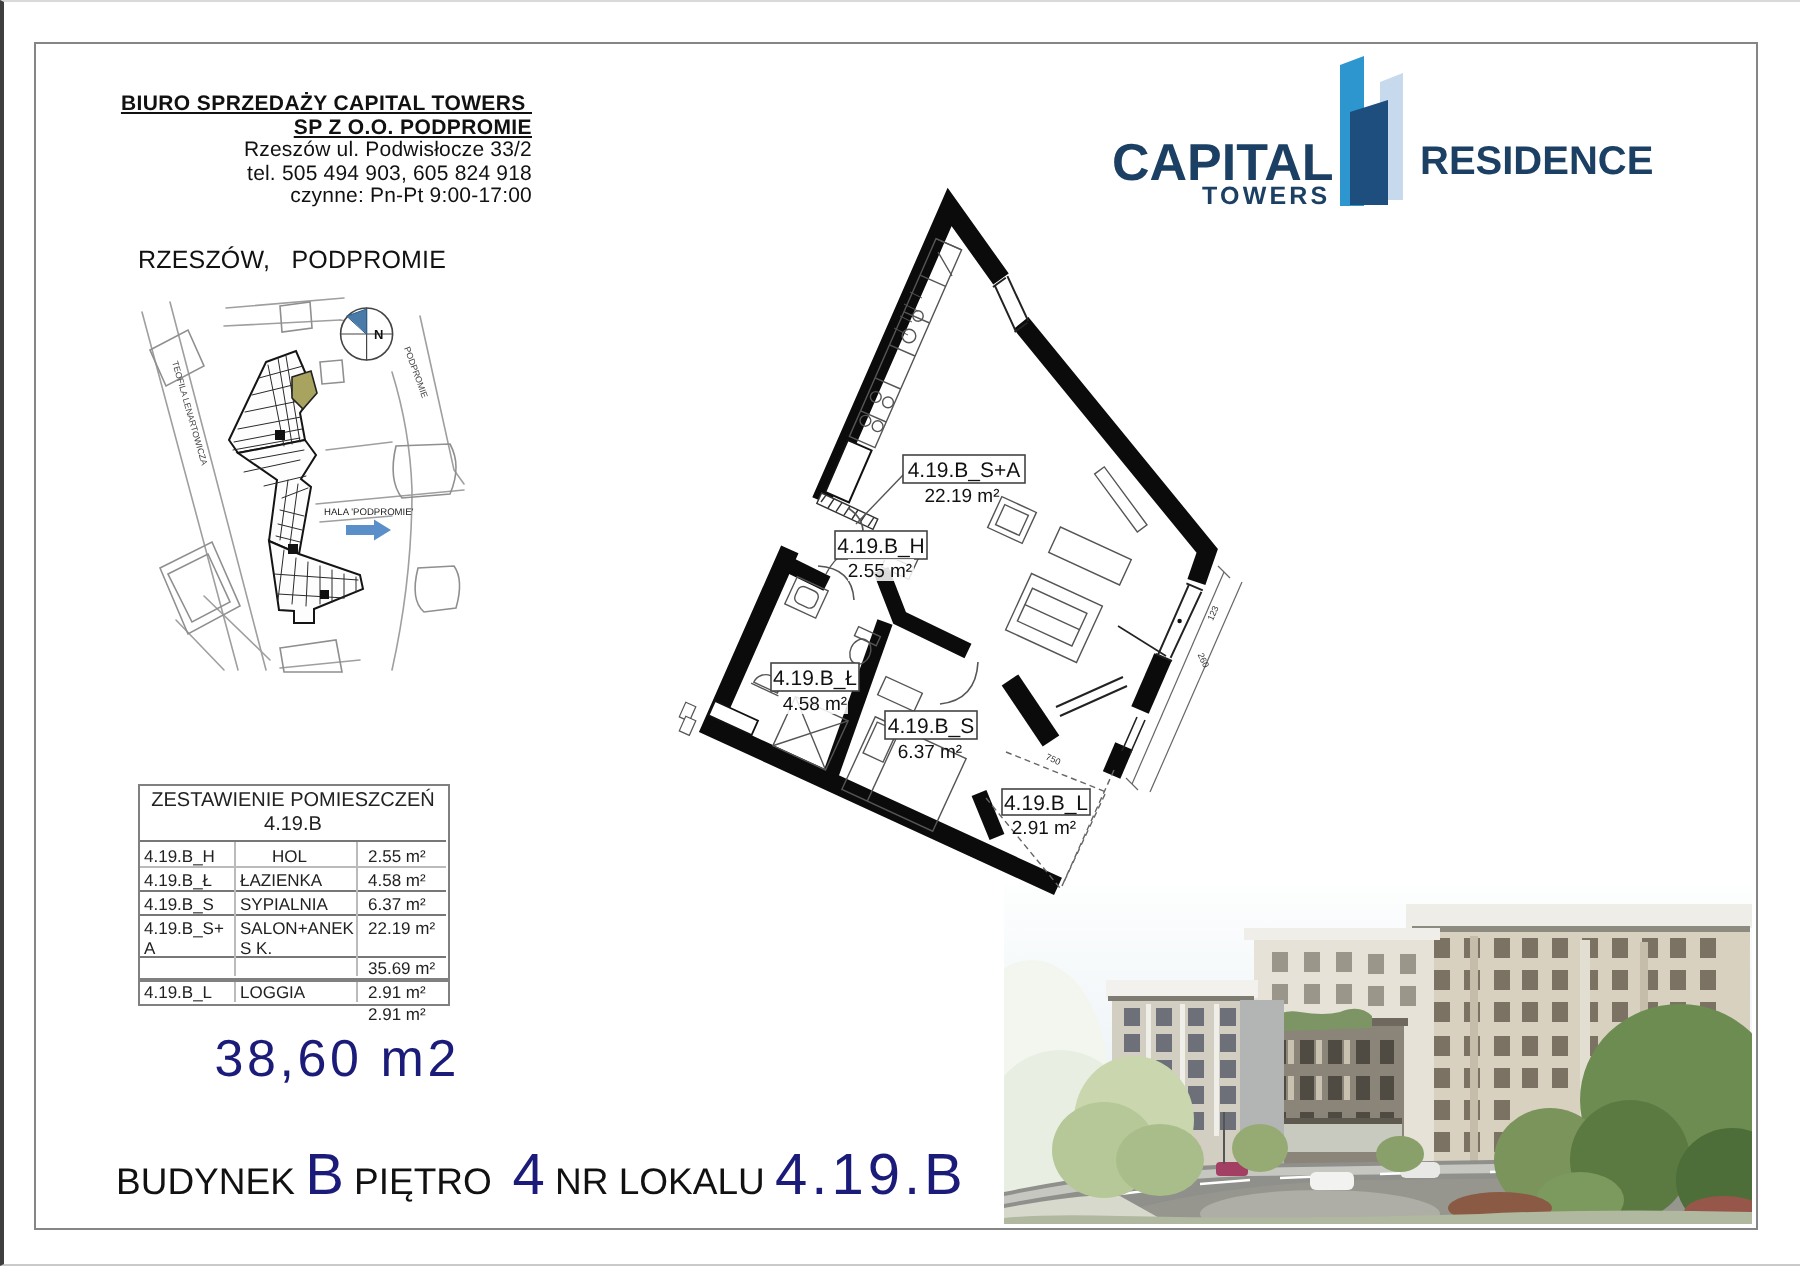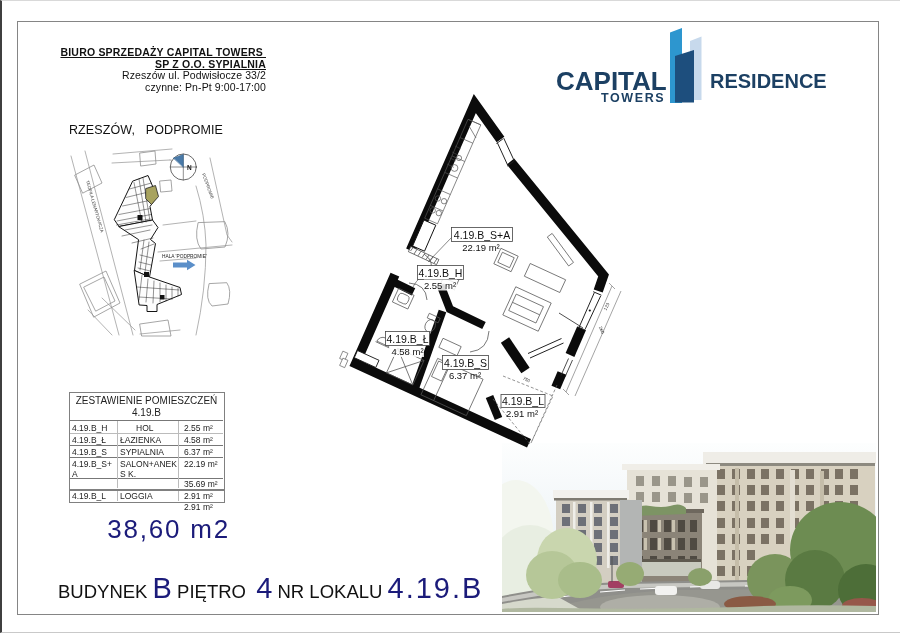--- a/index.html
+++ b/index.html
@@ -444,22 +444,23 @@
 
 <g id="logoicon">
 <polygon points="670,32.5 682,28 682,103 670,103" fill="#2d96cf"></polygon>
 <polygon points="690,41 701.5,36.5 701.5,100 690,100" fill="#c7d9ec"></polygon>
 <polygon points="675,56 694,50 694,102.5 675,102.5" fill="#1d4e7d"></polygon>
 </g>
 </svg>
 
 <div class="abs" id="contact">
 <div class="b">BIURO SPRZEDAŻY CAPITAL TOWERS&nbsp;</div>
-<div class="b">SP Z O.O. SYPIALNIA</div>
+<div class="b">SP Z O.O. PODPROMIE</div>
 <div>Rzeszów ul. Podwisłocze 33/2</div>
+<div>tel. 505 494 903, 605 824 918</div>
 <div>czynne: Pn-Pt 9:00-17:00</div>
 </div>
 <div class="abs" id="rzeszow">RZESZÓW,&nbsp;&nbsp; PODPROMIE</div>
 
 <div class="abs" style="left:69px;top:392px;width:154px;height:96px;border:1px solid #808080;"></div>
 <div class="tline" style="left:70px;top:420px;width:153px;height:1px;"></div>
 <div class="tlight" style="left:70px;top:433px;width:153px;height:1px;"></div>
 <div class="tline" style="left:70px;top:445px;width:153px;height:1px;"></div>
 <div class="tline" style="left:70px;top:457px;width:153px;height:1px;"></div>
 <div class="tline" style="left:70px;top:478px;width:153px;height:1px;"></div>

